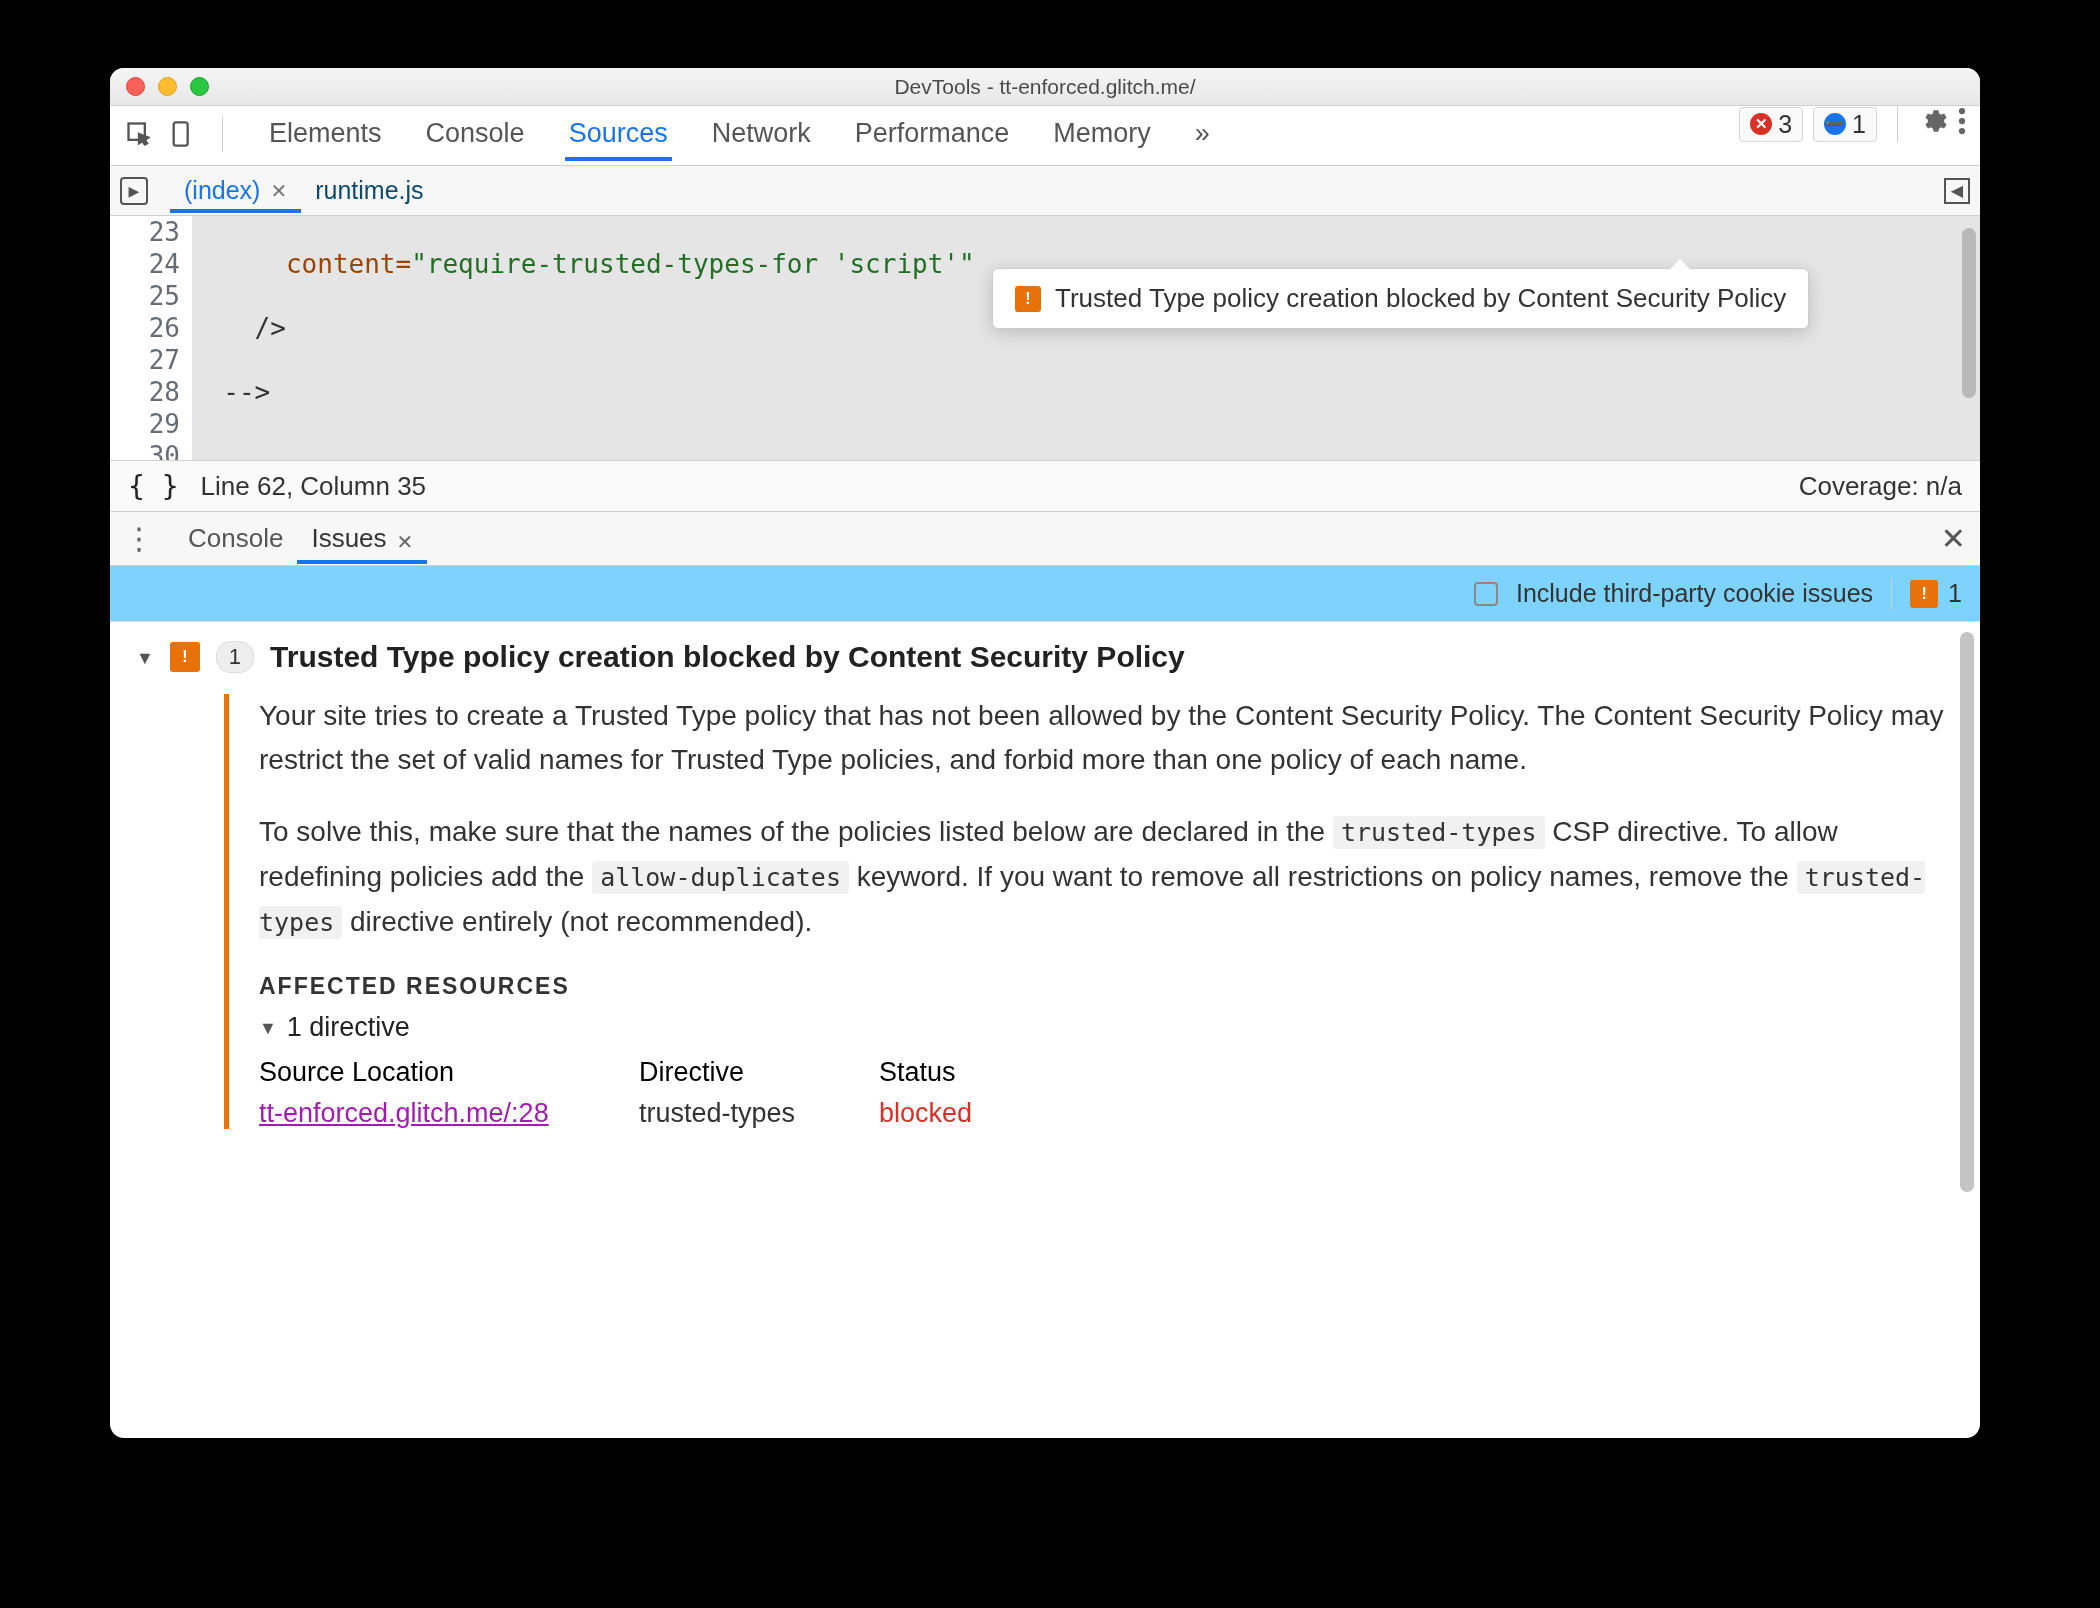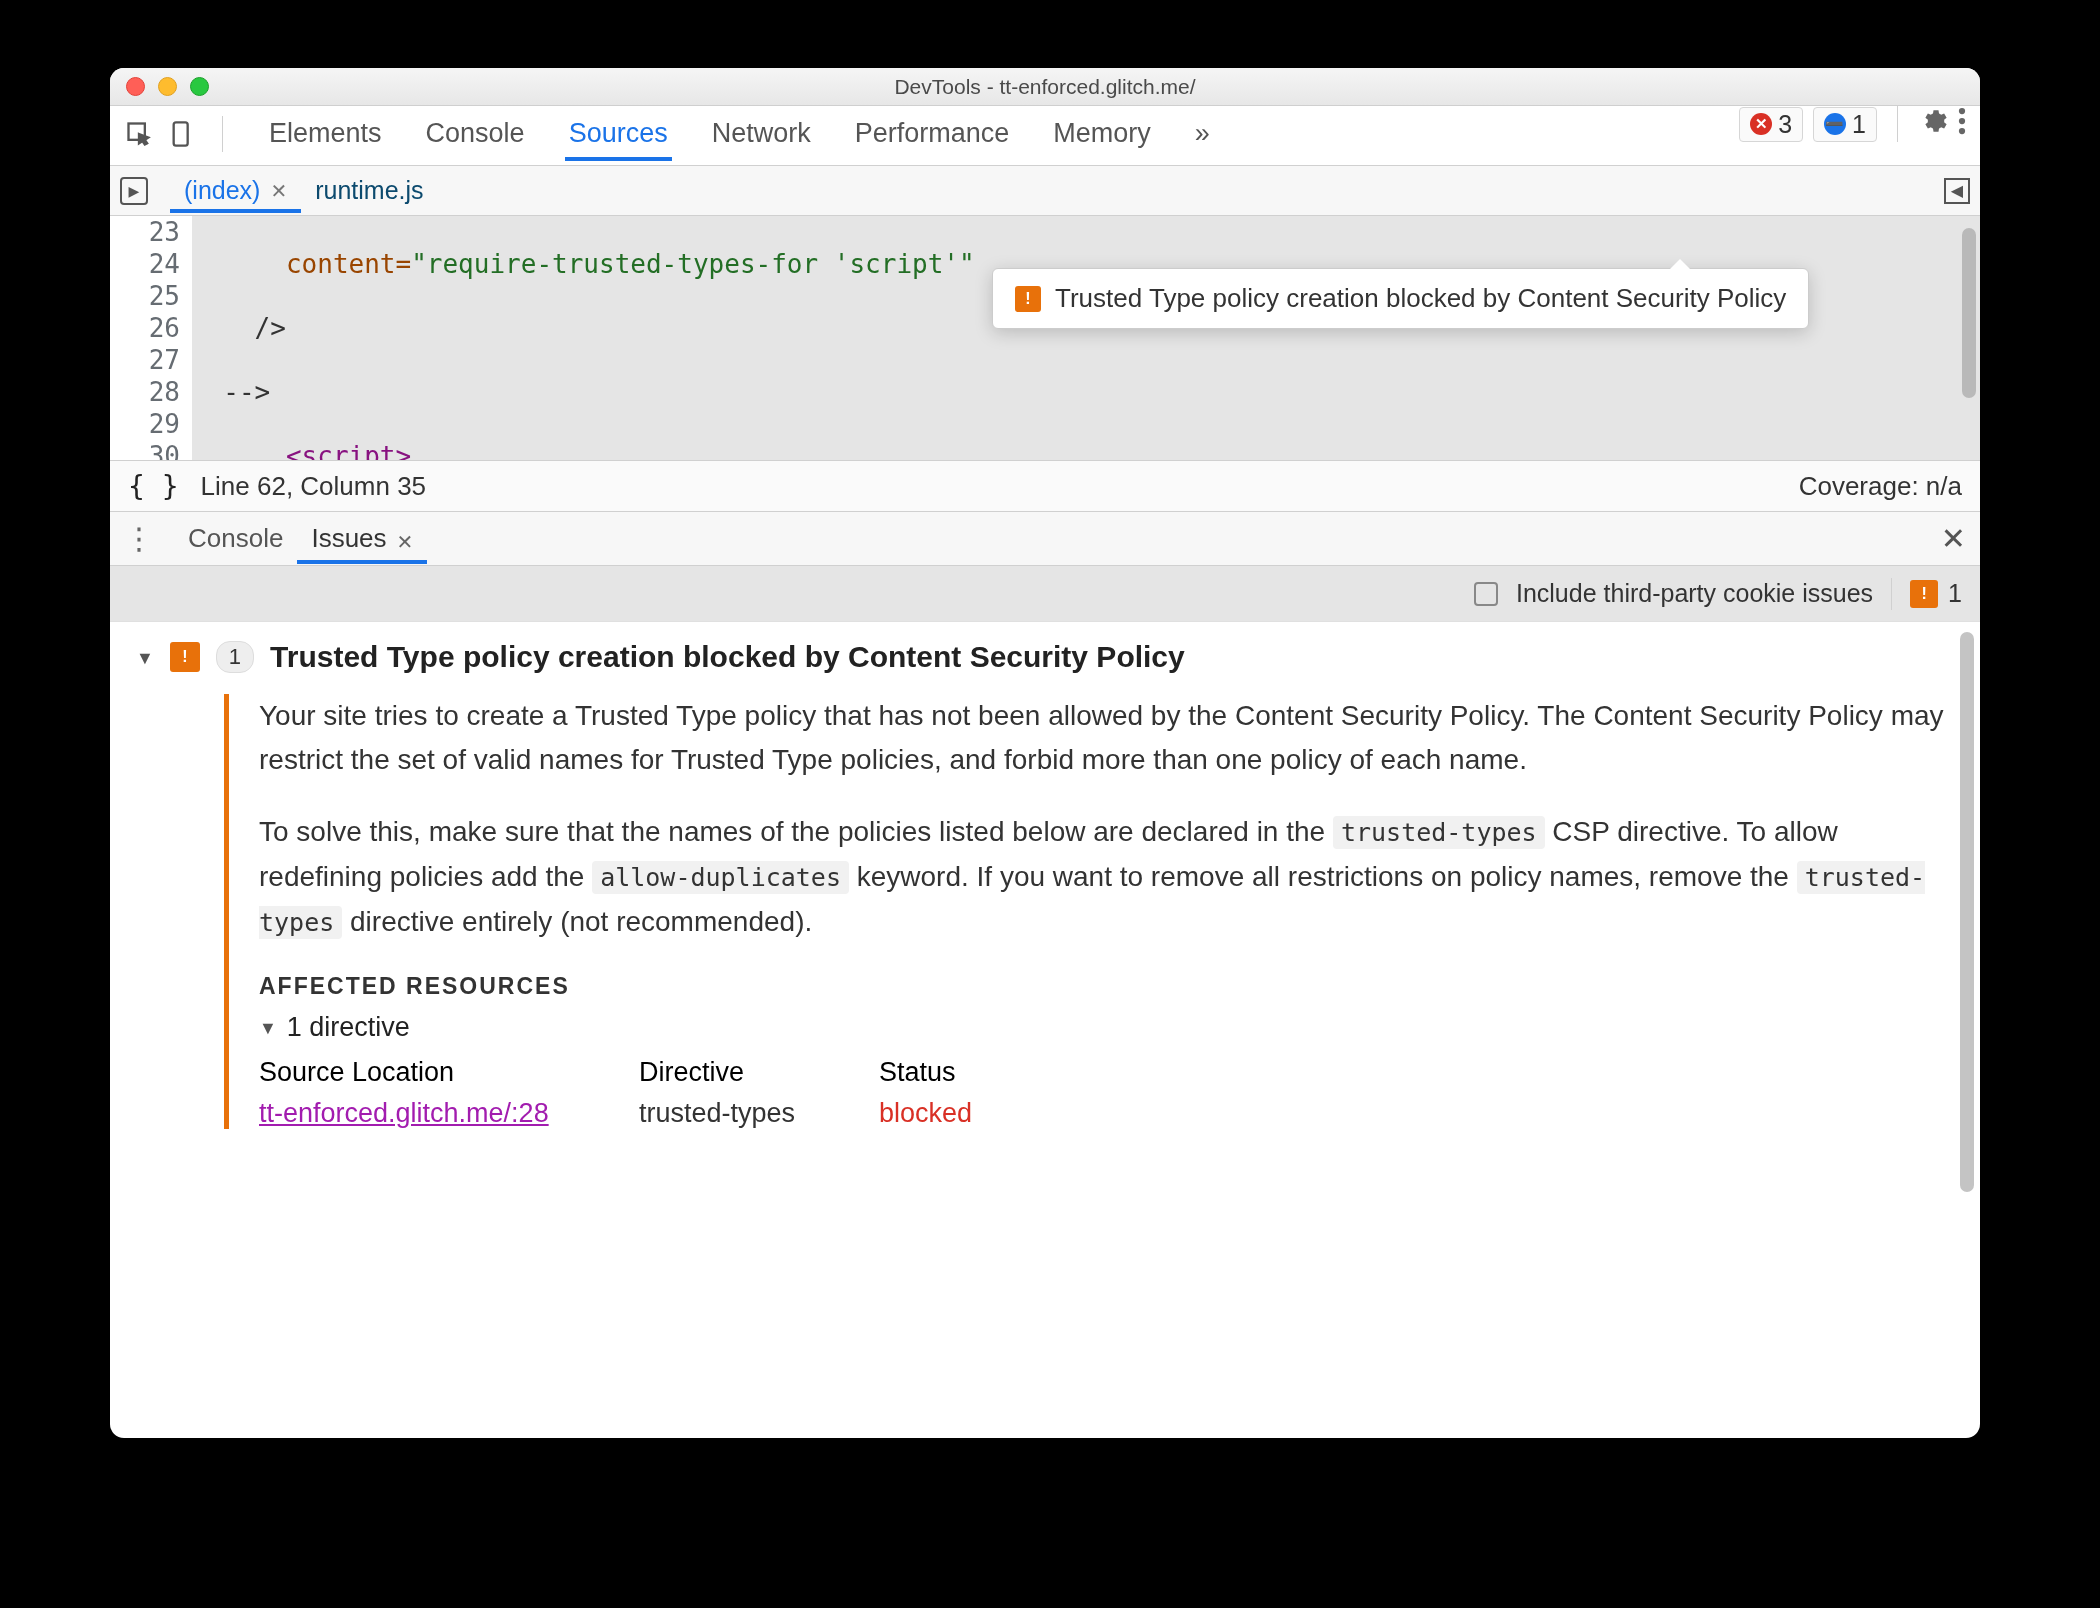--- a/index.html
+++ b/index.html
@@ -101,21 +101,21 @@
   }
   .braces{ font-family:Menlo,monospace; color:#222; margin-right:22px; font-size:28px;}
   .status .right { margin-left:auto; }
   
   .drawer-tabs { height:54px; border-bottom:1px solid #d0d0d0; display:flex; align-items:center; padding:0 14px; background:#f7f7f7;}
   .drawer-tabs .vdots{ font-size:30px; color:#666; margin-right:20px; line-height:8px;}
   .drawer-tab{ padding:10px 14px; font-size:26px; color:#555;}
   .drawer-tab.active{ color:#333; border-bottom:4px solid #1a73e8; padding-bottom:6px; display:flex; gap:10px; align-items:flex-end;}
   .drawer-tabs .close{ margin-left:auto; font-size:30px; color:#555;}
   
-  .drawer-bar { height:56px; border-bottom:1px solid #e0e0e0; display:flex; align-items:center; justify-content:flex-end; padding:0 18px; gap:18px; font-size:25px; background:#e5e5e5;}
+  .drawer-bar { height:56px; border-bottom:1px solid #e0e0e0; display:flex; align-items:center; justify-content:flex-end; padding:0 18px; gap:18px; font-size:25px; background:#7dd3fc;}
   .cbx{ width:24px;height:24px;border:2px solid #888;border-radius:4px;}
   .warn-badge{ display:flex; align-items:center; gap:10px;}
   .warn-badge .warn-sq{ width:28px;height:28px;}
   .drawer-bar .vline{ width:1px; height:32px; background:#d0d0d0;}
   
   .issues { flex:1; overflow:auto; padding:18px 26px 0 26px; position:relative;}
   .issue-header{ display:flex; align-items:center; gap:16px; margin-bottom:20px;}
   .tri{ font-size:18px; color:#555; transform: translateY(1px);}
   .count-badge{ background:#eee; border:1px solid #ddd; border-radius:14px; padding:2px 12px; font-size:22px; color:#333;}
   .issue-title{ font-size:30px; font-weight:600; color:#222;}
@@ -215,21 +215,20 @@
       <div>26</div>
       <div>27</div>
       <div>28</div>
       <div>29</div>
       <div>30</div>
     </div>
     <div class="code">
 <div><span class="attr">      content=</span><span class="cmt2">"require-trusted-types-for 'script'"</span></div>
 <div><span>    /&gt;</span></div>
 <div><span>  --&gt;</span></div>
-<div><span class="tag">      &lt;</span><span class="tag">script</span><span class="tag">&gt;</span></div>
 
 
 
 
     </div>
     <div class="scroll-thumb"></div>
   </div>
 
   <div class="tooltip">
     <div class="tooltip-arrow"></div>

